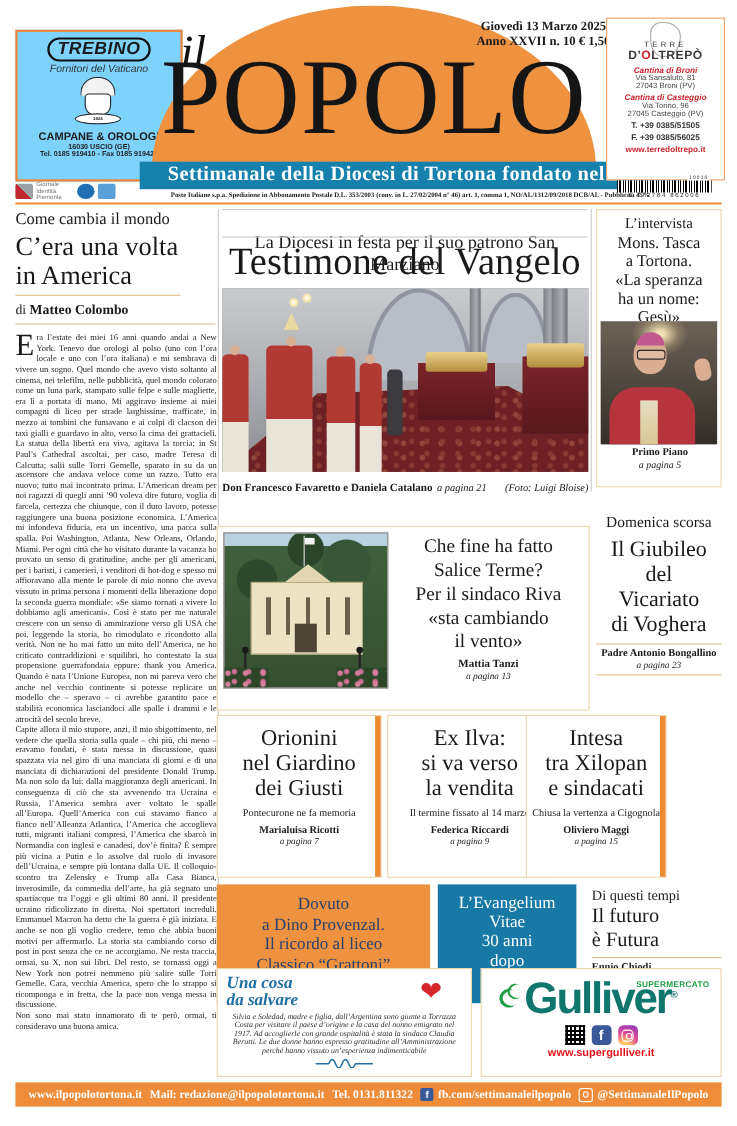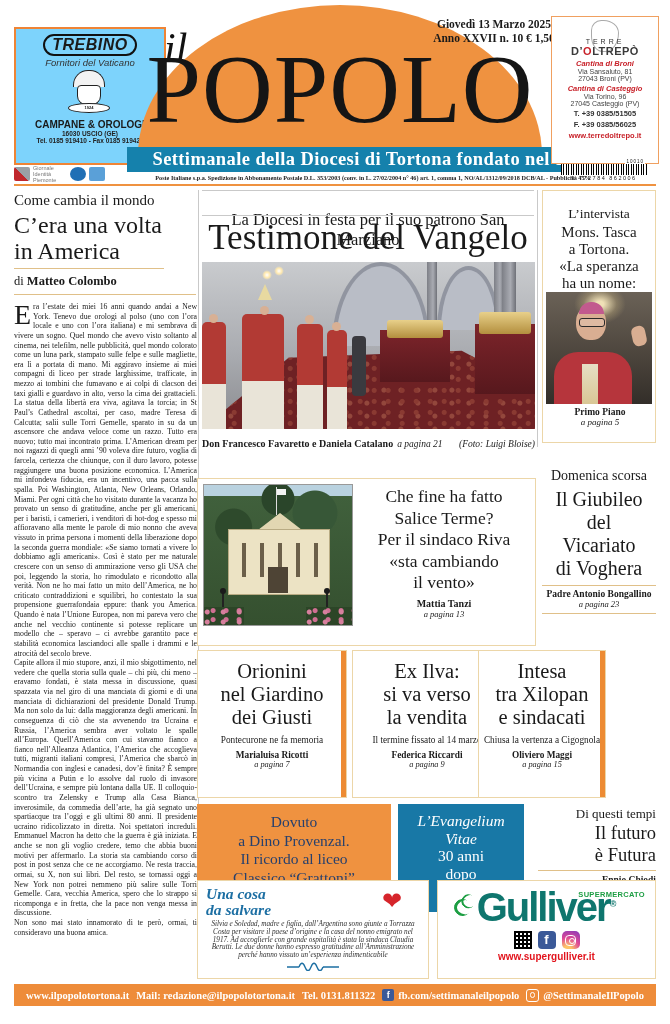--- a/index.html
+++ b/index.html
@@ -83,21 +83,21 @@
   .fig-head{position:absolute;width:9px;height:9px;border-radius:50%;background:#d8b094;}
   .mitre{position:absolute;width:0;height:0;border-left:7px solid transparent;border-right:7px solid transparent;border-bottom:16px solid #e8d9a0;}
   .mp-light{position:absolute;width:10px;height:10px;border-radius:50%;background:radial-gradient(#fff,#ffe9b0 40%,transparent 70%);}
   #c-cap{left:202px;top:433px;width:333px;display:flex;justify-content:space-between;align-items:baseline;}
   #c-cap .names{font-weight:bold;font-size:10px;}
   #c-cap .pg{font-style:italic;font-size:9.5px;}
   #c-cap .credit{font-style:italic;font-size:9.5px;}
 
   
   #interview{left:542px;top:190px;width:114px;height:253px;padding:4px 3px;box-sizing:border-box;}
-  #iv-kicker{font-size:13.5px;margin-top:11px;}
+  #iv-kicker{font-size:13.5px;}
   #iv-head{font-size:15px;line-height:17px;margin-top:2px;}
   #bishop-photo{left:546px;top:292px;width:106px;height:112px;}
   .bp-bg{position:absolute;inset:0;background:linear-gradient(180deg,#6b6257 0%,#4a433b 60%,#332e29 100%);}
   .bp-glow{position:absolute;left:28px;top:-8px;width:52px;height:40px;background:radial-gradient(#efe0b6 10%,rgba(200,180,130,.35) 45%,transparent 70%);}
   .bp-body{position:absolute;left:8px;bottom:0;width:78px;height:52px;border-radius:24px 24px 0 0;background:#b6353c;}
   .bp-stole{position:absolute;left:36px;bottom:0;width:16px;height:40px;background:linear-gradient(#e6ddc4,#d9c795);}
   .bp-head{position:absolute;left:30px;top:14px;width:30px;height:34px;border-radius:46%;background:#d9ae92;}
   .bp-cap{position:absolute;left:33px;top:10px;width:25px;height:12px;border-radius:12px 12px 0 0;background:#c25a8e;}
   .bp-glasses{position:absolute;left:33px;top:26px;width:24px;height:7px;border:1.5px solid #2a2a2a;border-radius:3px;background:rgba(255,255,255,.15);}
   .bp-hand{position:absolute;right:6px;top:34px;width:14px;height:20px;border-radius:6px;background:#d9ae92;transform:rotate(-12deg);}
@@ -142,24 +142,24 @@
   .sb-auth{font-weight:bold;font-size:9.3px;margin-top:5px;}
   .sb-pg{font-style:italic;font-size:8.3px;}
 
   
   #provenzal{left:197px;top:804px;width:194px;height:108px;background:#ef9240;text-align:center;padding-top:9px;box-sizing:border-box;}
   #provenzal .l{display:block;font-size:15.5px;line-height:18.5px;color:#27406d;}
   #provenzal .auth{font-weight:bold;font-size:10px;color:#8c2f1f;margin-top:4px;}
   #provenzal .pg{font-style:italic;font-size:9px;color:#8c2f1f;}
   #evangel{left:398px;top:804px;width:126px;height:108px;background:#1878a6;color:#fff;text-align:center;padding-top:8px;box-sizing:border-box;}
   #evangel .l{display:block;font-size:15.5px;line-height:17.5px;}
-  #evangel .it-l{font-style:italic;}
+  #evangel .it-l{}
   #evangel .auth{font-weight:bold;font-size:9.5px;margin-top:4px;}
   #evangel .pg{font-style:italic;font-size:8.5px;}
-  #futura{left:538px;top:806px;width:118px;text-align:right;}
+  #futura{left:538px;top:806px;width:118px;text-align:left;}
   #futura .kick{font-size:13px;}
   #futura .l{display:block;font-size:18.5px;line-height:22px;}
   #futura .auth{font-weight:bold;font-size:9.5px;margin-top:4px;}
   #futura .pg{font-style:italic;font-size:8.5px;}
 
   
   #salvare{left:197px;top:880px;width:232px;height:99px;box-sizing:border-box;padding:5px 8px;}
   #salvare .t{display:block;font:italic bold 15.5px/16px "Liberation Serif",serif;color:#1d6fa3;}
   .heart{position:absolute;right:26px;top:6px;font-size:24px;color:#d6252b;}
   .heart::before{content:"❤";}

